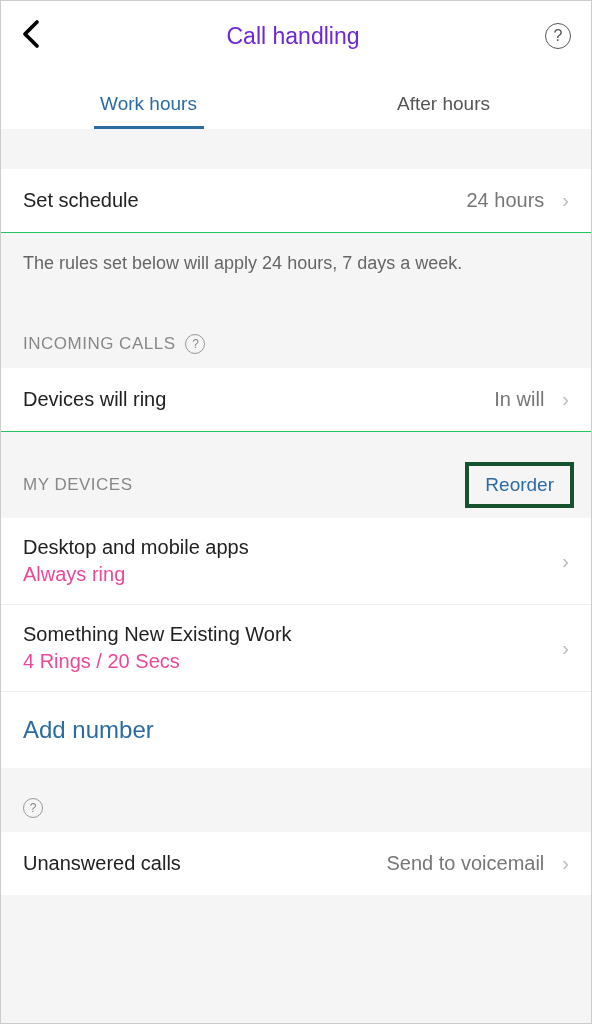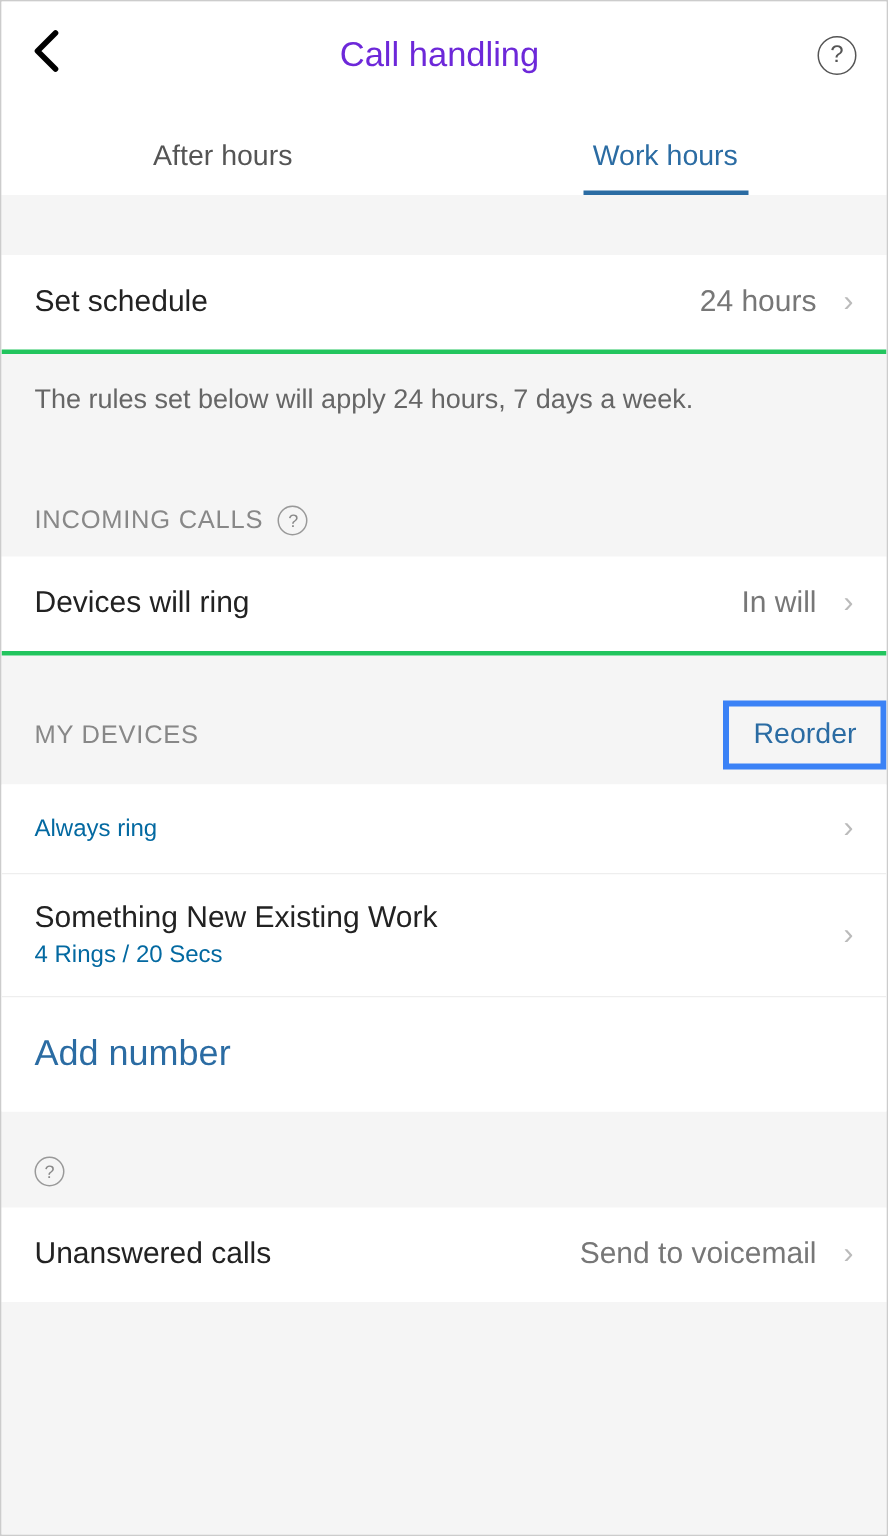--- a/index.html
+++ b/index.html
@@ -79,21 +79,21 @@
     
     .section-gap {
       height: 40px;
     }
     .row {
       background: #fff;
       display: flex;
       align-items: center;
       justify-content: space-between;
       padding: 20px 22px;
-      border-bottom: 3px solid #22c55e;
+      border-bottom: 1px solid #22c55e;
     }
     .row:last-of-type {
       border-bottom: none;
     }
     .row-label {
       font-size: 20px;
       color: #222;
     }
     .row-value-wrap {
       display: flex;
@@ -111,21 +111,21 @@
     .info-text {
       padding: 18px 22px;
       font-size: 18px;
       color: #666;
       line-height: 1.4;
     }
     .section-header {
       display: flex;
       align-items: center;
       justify-content: space-between;
-      padding: 24px 10px 14px 22px;
+      padding: 24px 27px 14px 22px;
     }
     .section-header-left {
       display: flex;
       align-items: center;
       gap: 10px;
     }
     .section-title {
       font-size: 17px;
       color: #888;
       letter-spacing: 0.5px;
@@ -135,21 +135,21 @@
       height: 20px;
       border: 1.3px solid #999;
       border-radius: 50%;
       display: flex;
       align-items: center;
       justify-content: center;
       font-size: 12px;
       color: #888;
     }
     .reorder-box {
-      border: 4px solid #3b82f6;
+      border: 4px solid #14532d;
       padding: 8px 16px;
       margin-right: -10px;
     }
     .reorder-text {
       color: #2b6ca3;
       font-size: 19px;
     }
     .device-row {
       background: #fff;
       display: flex;
@@ -161,22 +161,22 @@
     .device-info {
       display: flex;
       flex-direction: column;
       gap: 4px;
     }
     .device-title {
       font-size: 20px;
       color: #222;
     }
     .device-sub {
-      font-size: 16px;
-      color: #0369a1;
+      font-size: 20px;
+      color: #ec4899;
     }
     .add-number {
       background: #fff;
       padding: 24px 22px;
       font-size: 24px;
       color: #2b6ca3;
     }
     .device-list {
       background: #fff;
     }
@@ -201,22 +201,22 @@
     <div class="back-icon">
       <svg viewBox="0 0 12 20">
           <polyline points="10,2 2,10 10,18" fill="none" stroke="#000" stroke-width="2.5" stroke-linecap="round" stroke-linejoin="round"></polyline>
         </svg>
     </div>
     <div class="header-title">Call handling</div>
     <div class="help-icon">?</div>
   </div>
 
   <div class="tabs">
+    <div class="tab active">Work hours</div>
     <div class="tab">After hours</div>
-    <div class="tab active">Work hours</div>
   </div>
 
   <div class="section-gap"></div>
 
   <div class="row">
     <div class="row-label">Set schedule</div>
     <div class="row-value-wrap">
       <div class="row-value">24 hours</div>
       <div class="chevron">›</div>
     </div>
@@ -244,20 +244,21 @@
       <div class="section-title">MY DEVICES</div>
     </div>
     <div class="reorder-box">
       <div class="reorder-text">Reorder</div>
     </div>
   </div>
 
   <div class="device-list">
     <div class="device-row">
       <div class="device-info">
+        <div class="device-title">Desktop and mobile apps</div>
         <div class="device-sub">Always ring</div>
       </div>
       <div class="chevron">›</div>
     </div>
     <div class="device-row">
       <div class="device-info">
         <div class="device-title">Something New Existing Work</div>
         <div class="device-sub">4 Rings / 20 Secs</div>
       </div>
       <div class="chevron">›</div>

